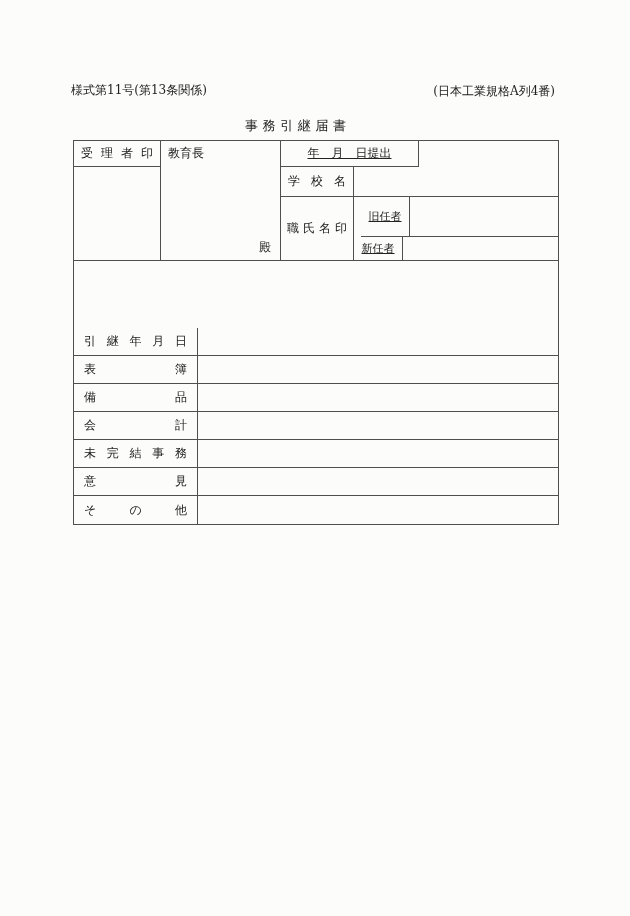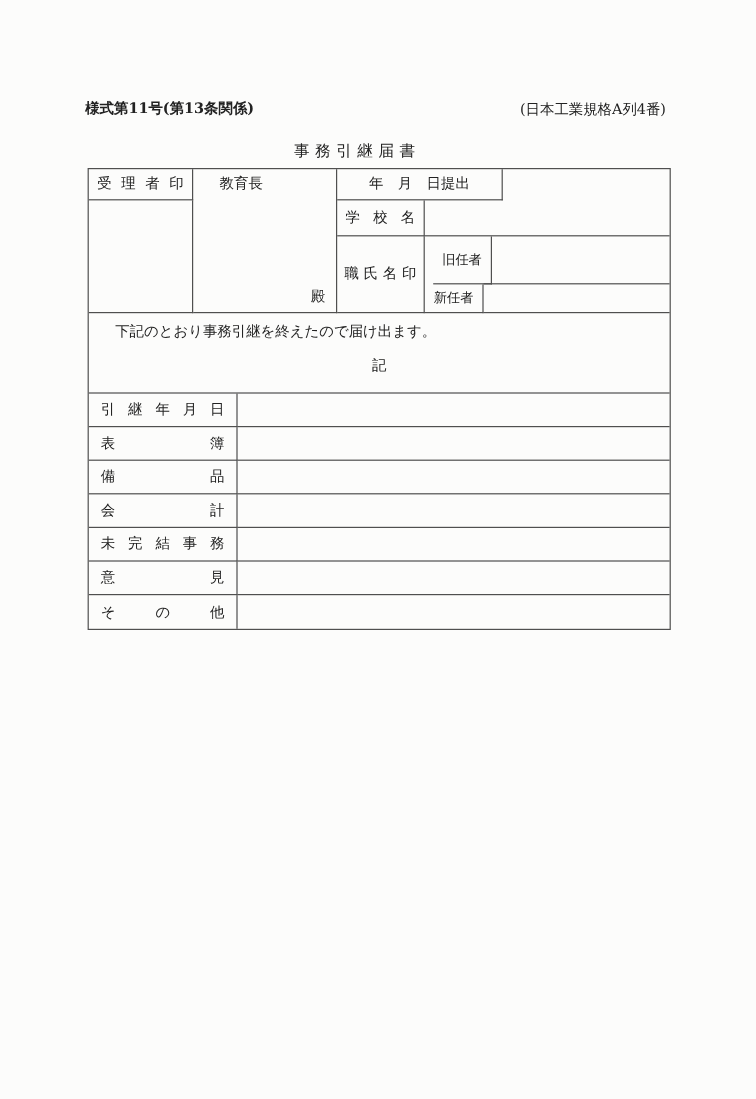--- a/index.html
+++ b/index.html
@@ -8,21 +8,21 @@
     position: relative;
     width: 630px;
     height: 916px;
     background: #fcfcfb;
     font-family: "DejaVu Serif", "Liberation Serif", serif;
     color: #222222;
     overflow: hidden;
   }
   .txt { position: absolute; font-size: 12px; line-height: 1.2; white-space: nowrap; }
 
-  .form-number { left: 71px; top: 83px; font-weight: bold; }
+  .form-number { left: 71px; top: 83px; }
   .jis-note   { right: 75px; top: 84px; }
 
   .doc-title {
     position: absolute;
     left: 245px; top: 117px;
     width: 101px;
     font-size: 13px;
   }
 
   
@@ -39,27 +39,27 @@
     border: 1px solid #4f4f4f;
   }
   .cell {
     position: absolute;
     box-sizing: border-box;
     font-size: 12px;
     line-height: 1.2;
   }
   .br { border-right: 1px solid #4f4f4f; }
   .bb { border-bottom: 1px solid #4f4f4f; }
-  .ctr { display: flex; align-items: center; justify-content: center; }
+  .ctr { display: flex; align-items: center; justify-content: center; text-decoration: underline; }
 
   
   .c-accepter       { left: 0;   top: 0;    width: 87px;  height: 26px; padding: 0 7px; }
   .c-accepter-space { left: 0;   top: 26px; width: 87px;  height: 94px; }
   .c-recipient      { left: 87px; top: 0;   width: 120px; height: 120px; }
-  .recipient-name   { position: absolute; left: 22px; top: 5px; font-size: 12px; }
+  .recipient-name   { position: absolute; left: 7px; top: 5px; font-size: 12px; }
   .honorific        { position: absolute; right: 9px; bottom: 6px; font-size: 12px; }
   .c-submit-date    { left: 207px; top: 0;  width: 138px; height: 26px; }
   .c-accept-date    { left: 345px; top: 0;  width: 139px; height: 26px; }
   .c-school-label   { left: 207px; top: 26px; width: 73px; height: 30px; padding: 0 7px; }
   .c-school-value   { left: 280px; top: 26px; width: 204px; height: 30px; }
   .c-post-seal      { left: 207px; top: 56px; width: 73px; height: 64px; padding: 0 6px; }
   .c-predecessor    { left: 287px; top: 56px; width: 49px; height: 40px; font-size: 11px; }
   .c-predecessor-v  { left: 329px; top: 56px; width: 155px; height: 40px; }
   .c-successor      { left: 280px; top: 96px; width: 49px; height: 24px; font-size: 11px; text-align: center; }
   .c-successor-v    { left: 329px; top: 96px; width: 155px; height: 24px; }
@@ -126,24 +126,20 @@
         <span>職</span>
         <span>氏</span>
         <span>名</span>
         <span>印</span>
       </div>
     <div class="cell br bb ctr c-predecessor">旧任者</div>
     <div class="cell bb c-predecessor-v"></div>
     <div class="cell br bb ctr c-successor">新任者</div>
     <div class="cell bb c-successor-v"></div>
 
-    <div class="cell bb c-statement">
-      <div class="statement-body">下記のとおり事務引継を終えたので届け出ます。</div>
-      <div class="statement-marker">記</div>
-    </div>
 
     <div class="cell br bb detail-label r0" data-justify="chars">
         <span>引</span>
         <span>継</span>
         <span>年</span>
         <span>月</span>
         <span>日</span>
       </div>
     <div class="cell bb detail-value r0"></div>
 

